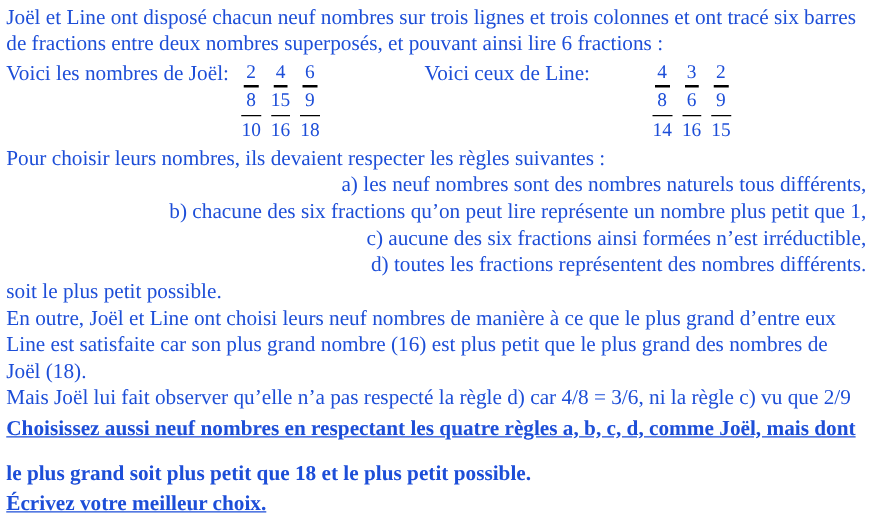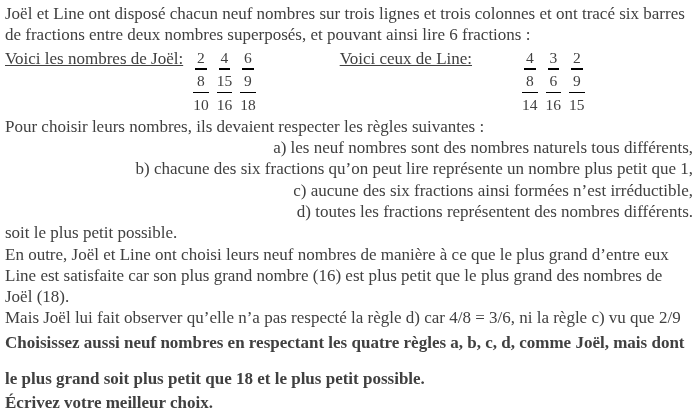--- a/index.html
+++ b/index.html
@@ -7,48 +7,48 @@
     padding: 0;
     background: #ffffff;
     overflow: hidden;
   }
   .page {
     width: 698px;
     height: 418px;
     box-sizing: border-box;
     padding: 3px 5px 0 5px;
     background: #ffffff;
-    color: #404040;
+    color: #1d4ed8;
     font-family: "Liberation Serif", "DejaVu Serif", serif;
     font-size: 17px;
     line-height: 21.3px;
   }
   .tl {
     white-space: nowrap;
   }
   .indent {
     margin-left: 24px;
     text-align: right;
   }
   .bold {
     font-weight: bold;
     margin-top: 15px;
   }
   .mt {
     margin-top: 3px;
+    text-decoration: underline;
   }
   
   .grids-row {
     display: flex;
     align-items: flex-start;
     margin: 2px 0 2px 0;
   }
   .grid-label {
     white-space: nowrap;
-    text-decoration: underline;
   }
   .fgrid {
     display: inline-flex;
     align-items: flex-start;
   }
   .fgrid-joel { margin-left: 10px; }
   .label-line { margin-left: 84px; }
   .fgrid-line { margin-left: 50px; }
   .fcol {
     display: inline-flex;

